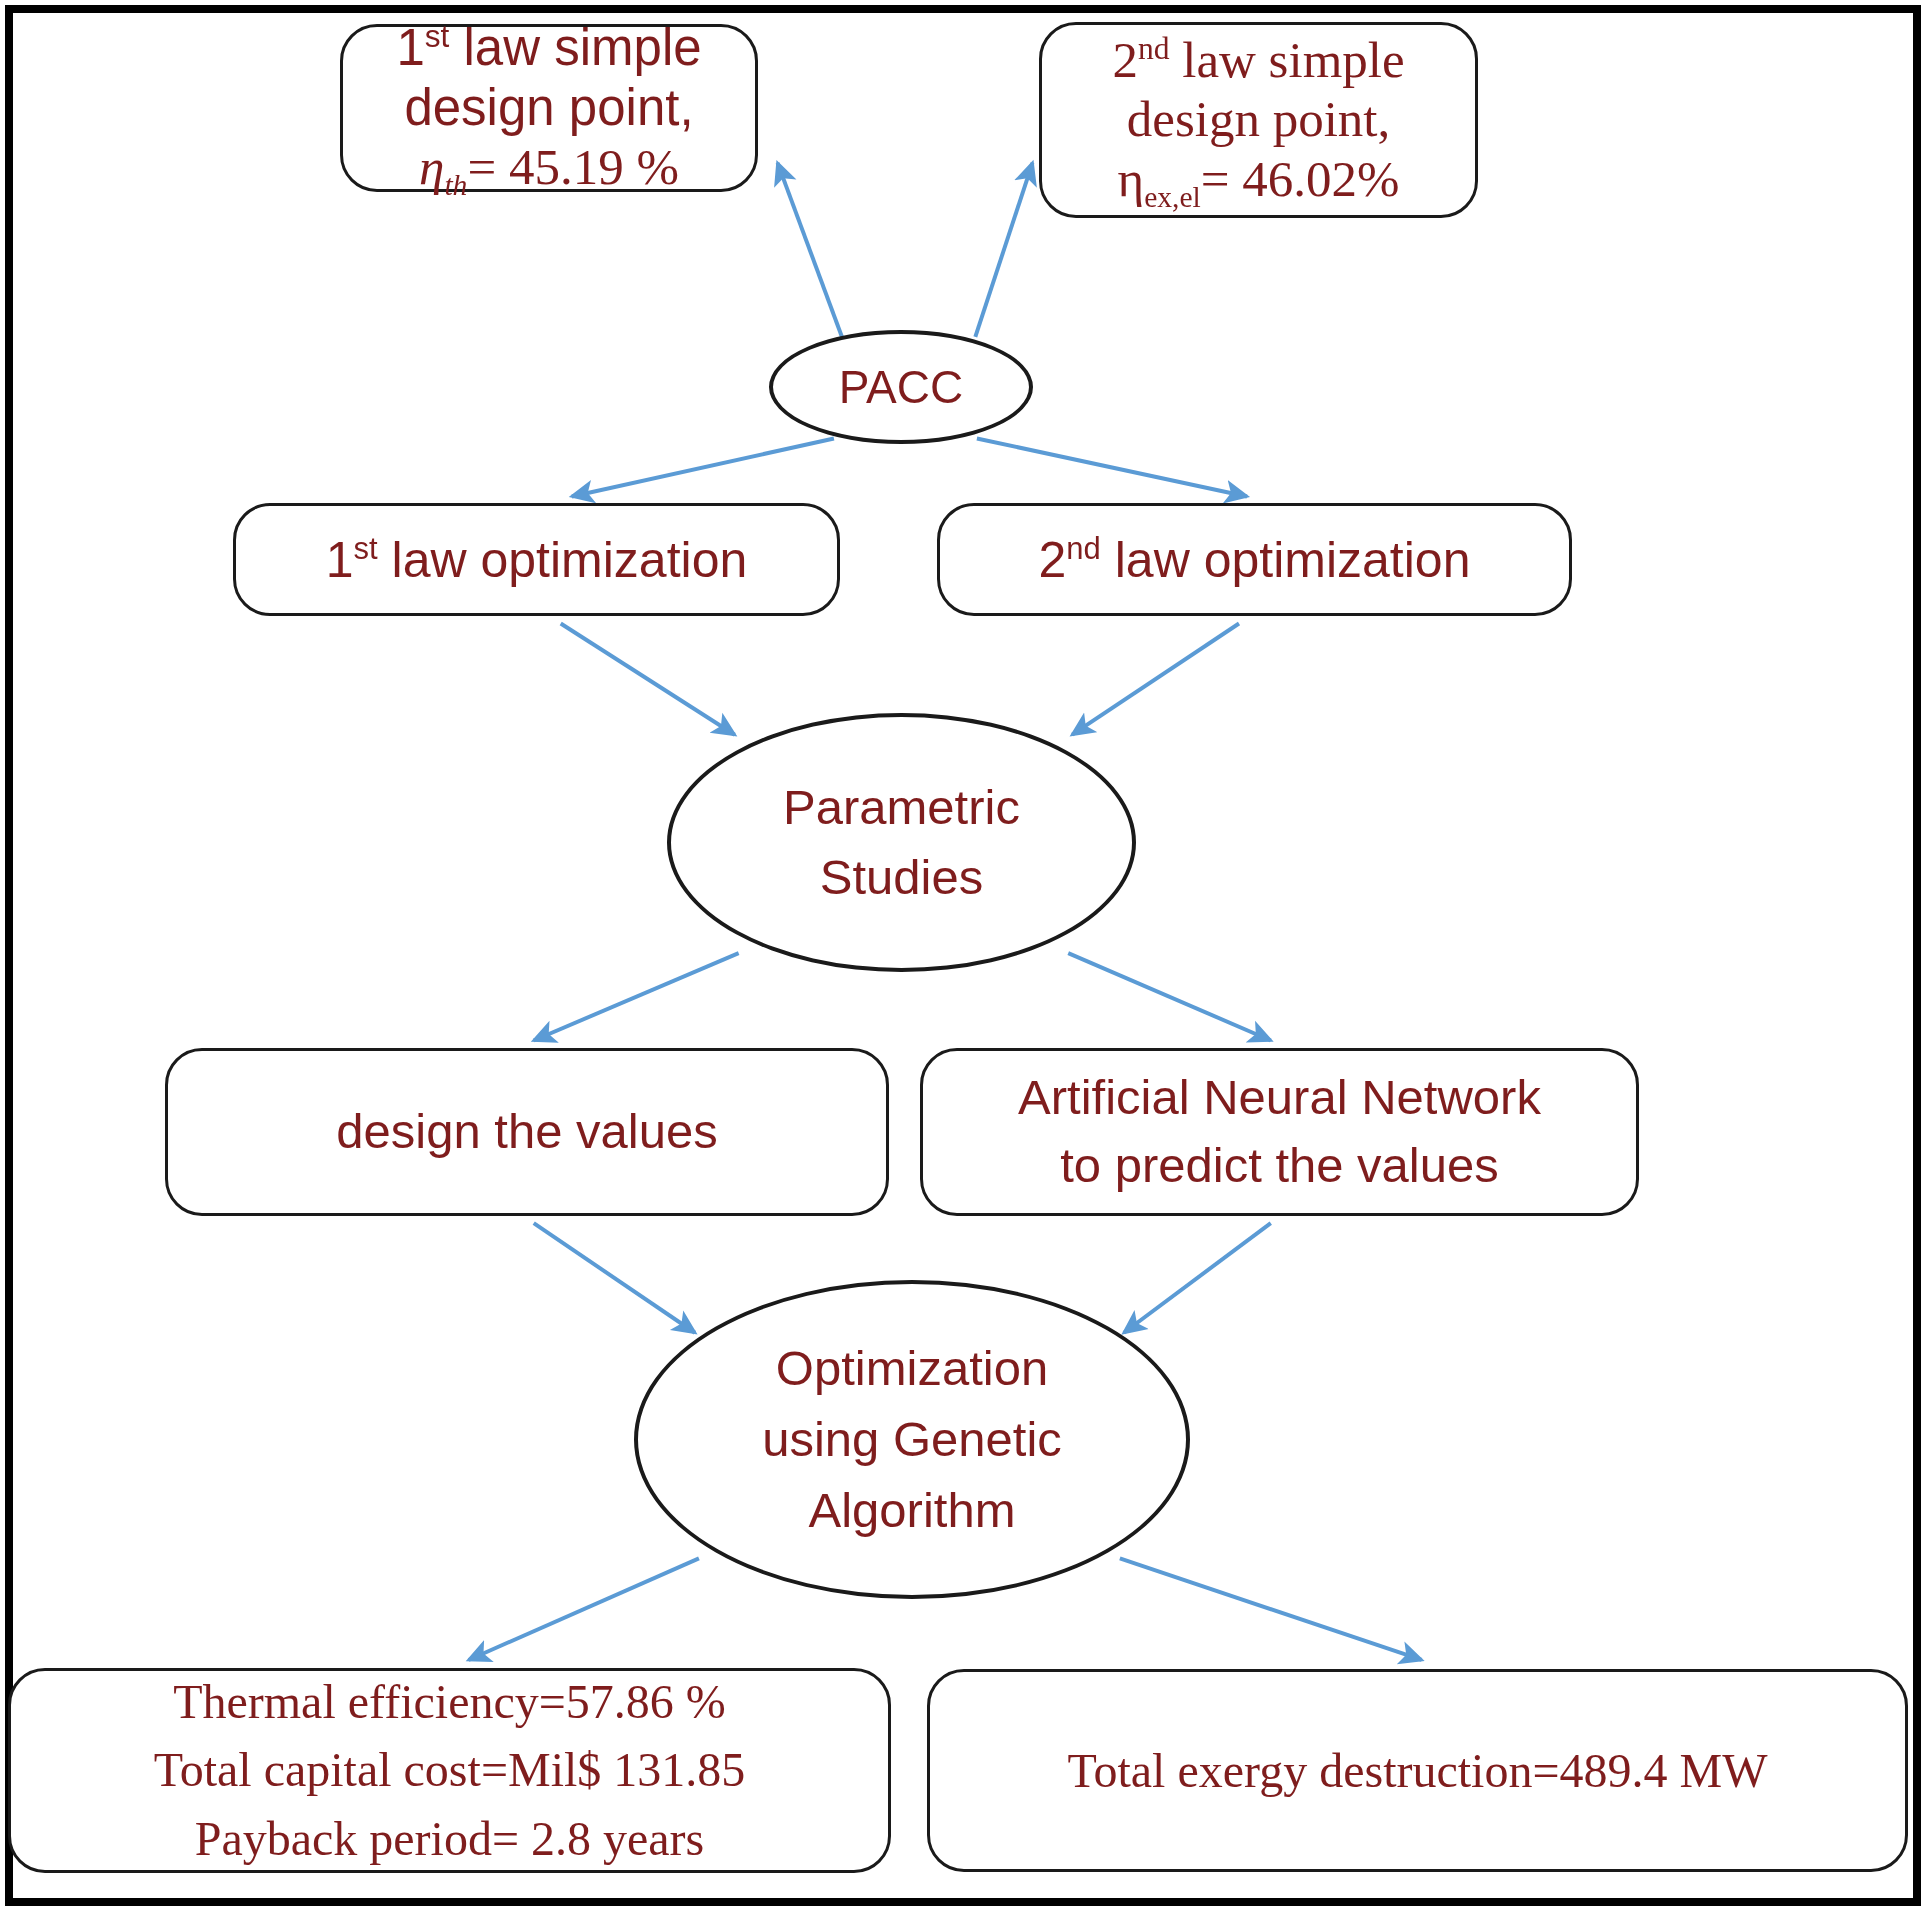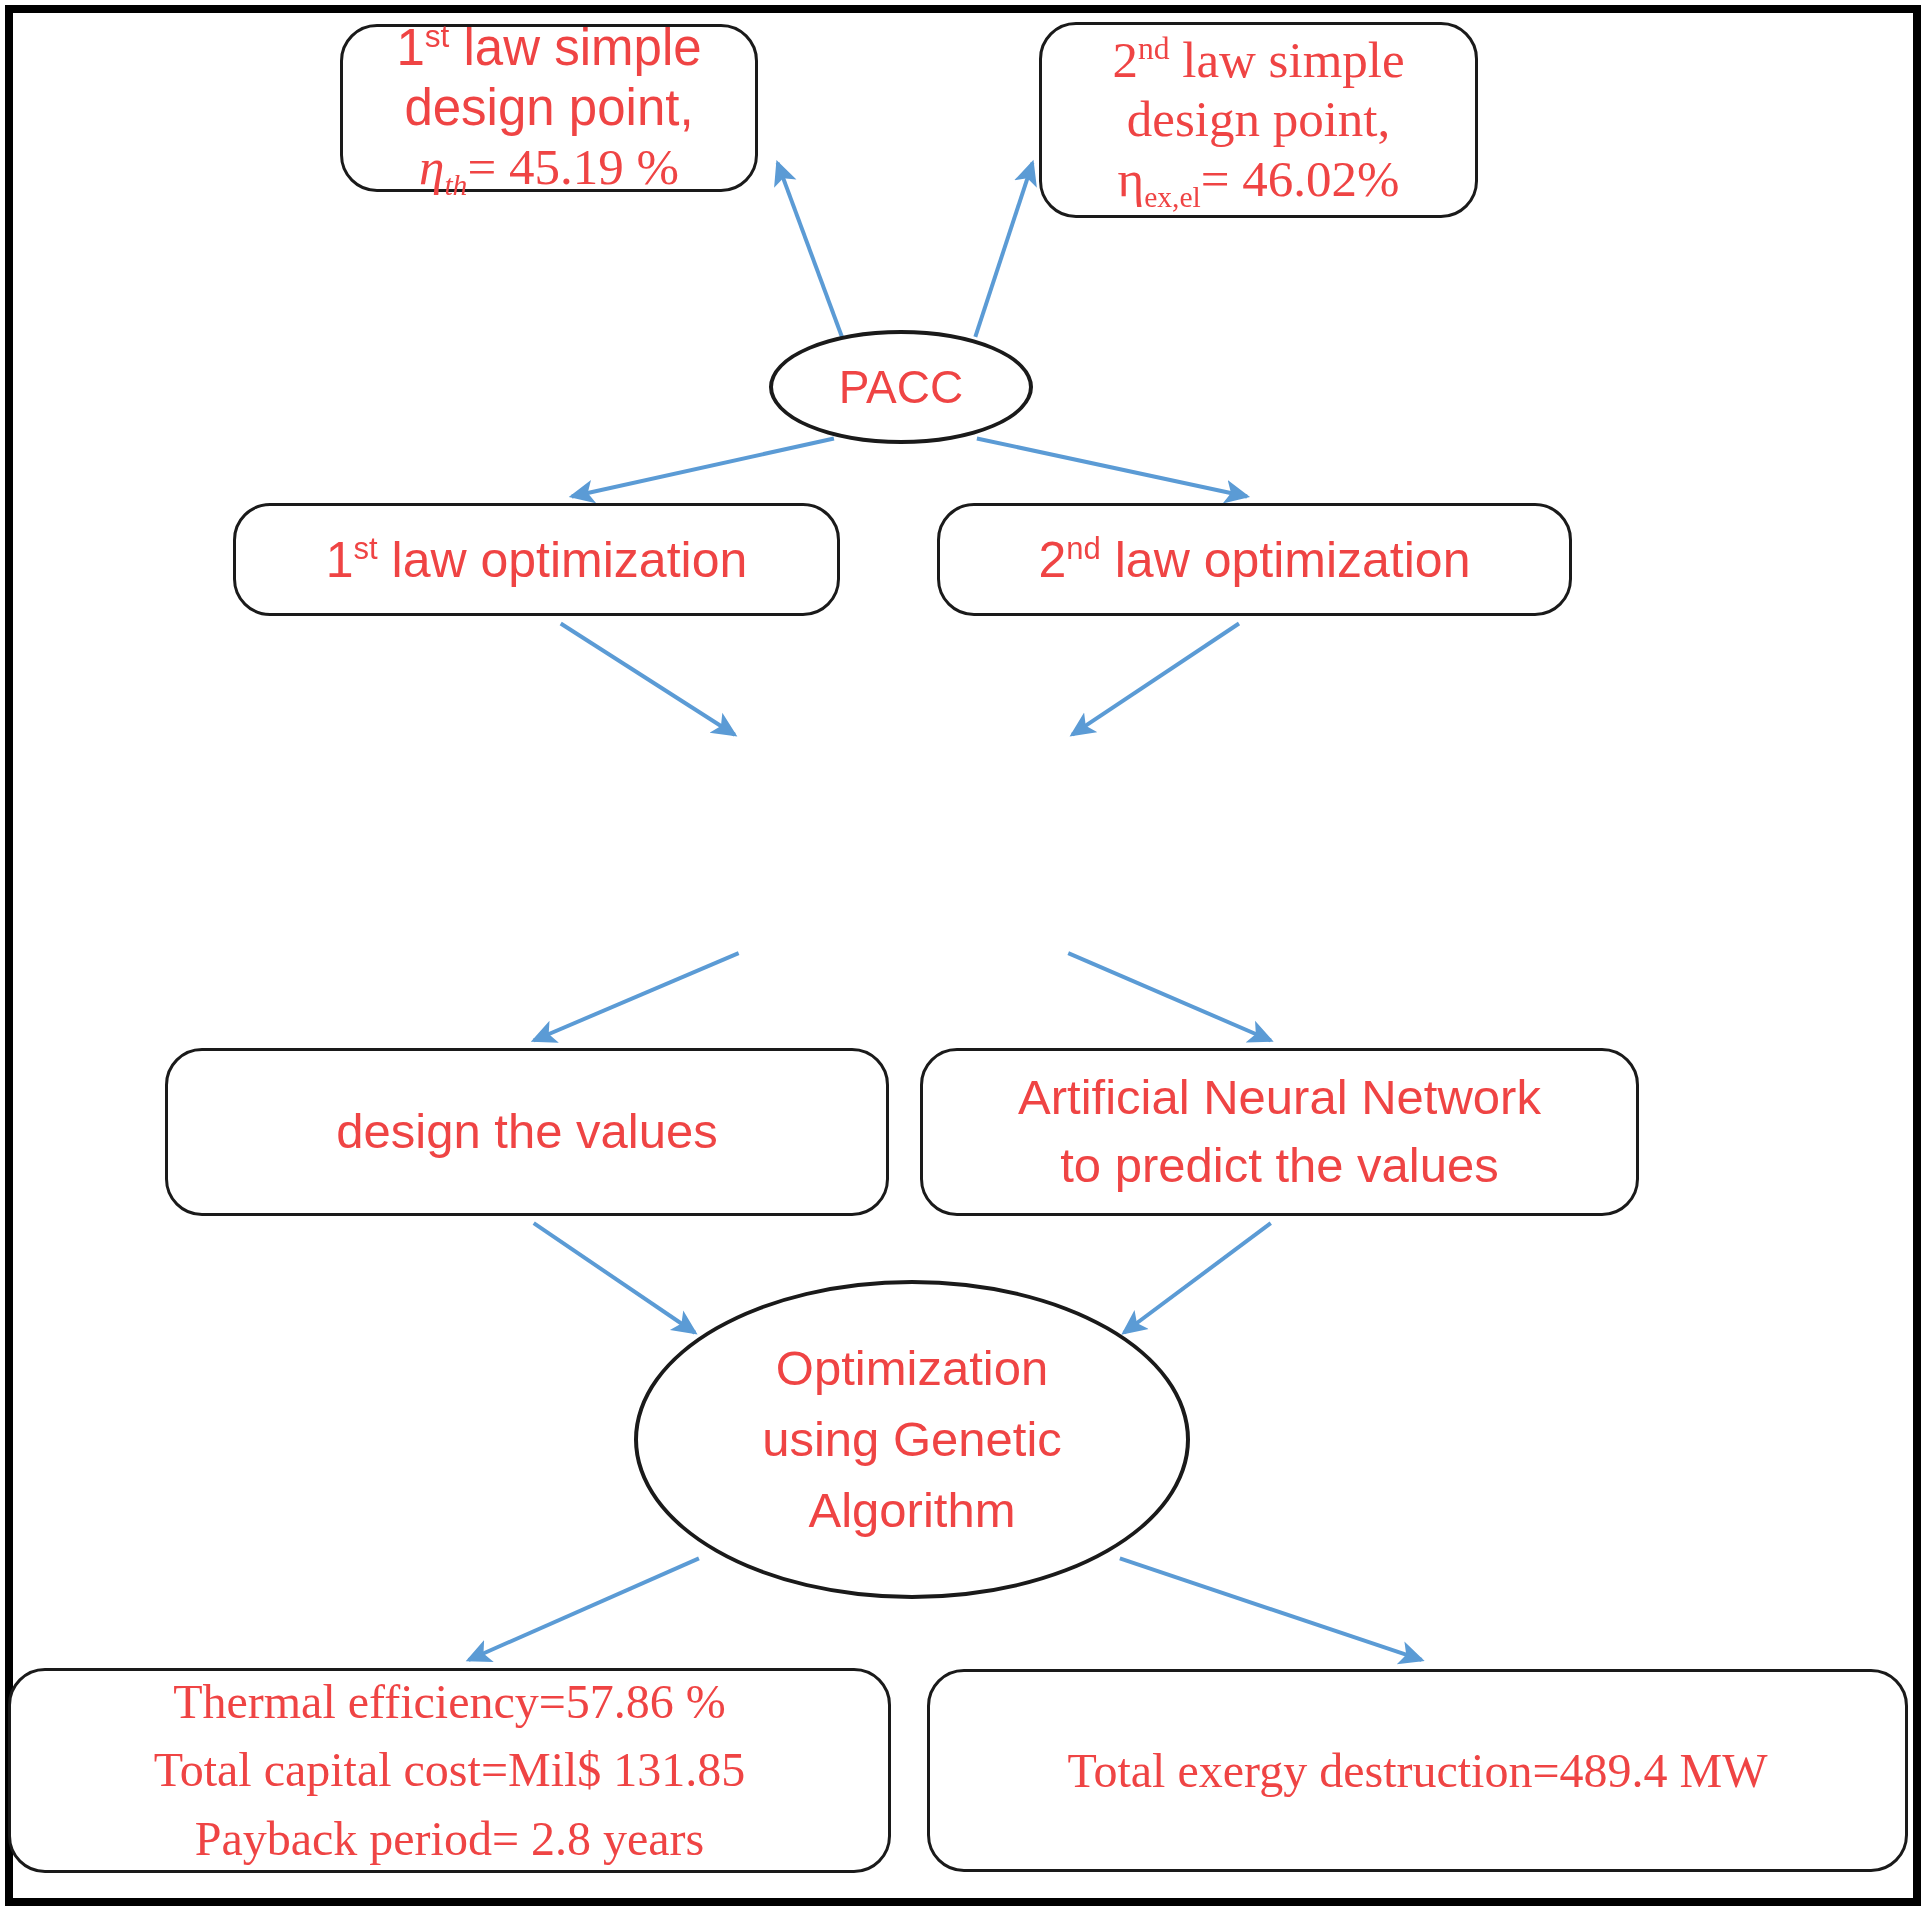--- a/index.html
+++ b/index.html
@@ -38,21 +38,21 @@
   }
   
   .node {
     position: absolute;
     box-sizing: border-box;
     display: flex;
     flex-direction: column;
     align-items: center;
     justify-content: center;
     text-align: center;
-    color: #ef4444;
+    color: #7f1d1d;
     background: #ffffff;
   }
   .rbox {
     border: 3.2px solid #1a1a1a;
     border-radius: 37px;
   }
   .ellipse {
     border: 4px solid #1a1a1a;
     border-radius: 50%;
   }
@@ -187,20 +187,24 @@
   </div>
 
   <div class="node rbox sans" id="node-first-law-opt">
     <span class="line"><span>1</span><sup>st</sup><span> law optimization</span></span>
   </div>
 
   <div class="node rbox sans" id="node-second-law-opt">
     <span class="line"><span>2</span><sup>nd</sup><span> law optimization</span></span>
   </div>
 
+  <div class="node ellipse sans" id="node-parametric">
+    <span class="line">Parametric</span>
+    <span class="line">Studies</span>
+  </div>
 
   <div class="node rbox sans" id="node-linear-reg">
     <span class="line">design the values</span>
   </div>
 
   <div class="node rbox sans" id="node-ann">
     <span class="line">Artificial Neural Network</span>
     <span class="line">to predict the values</span>
   </div>
 

